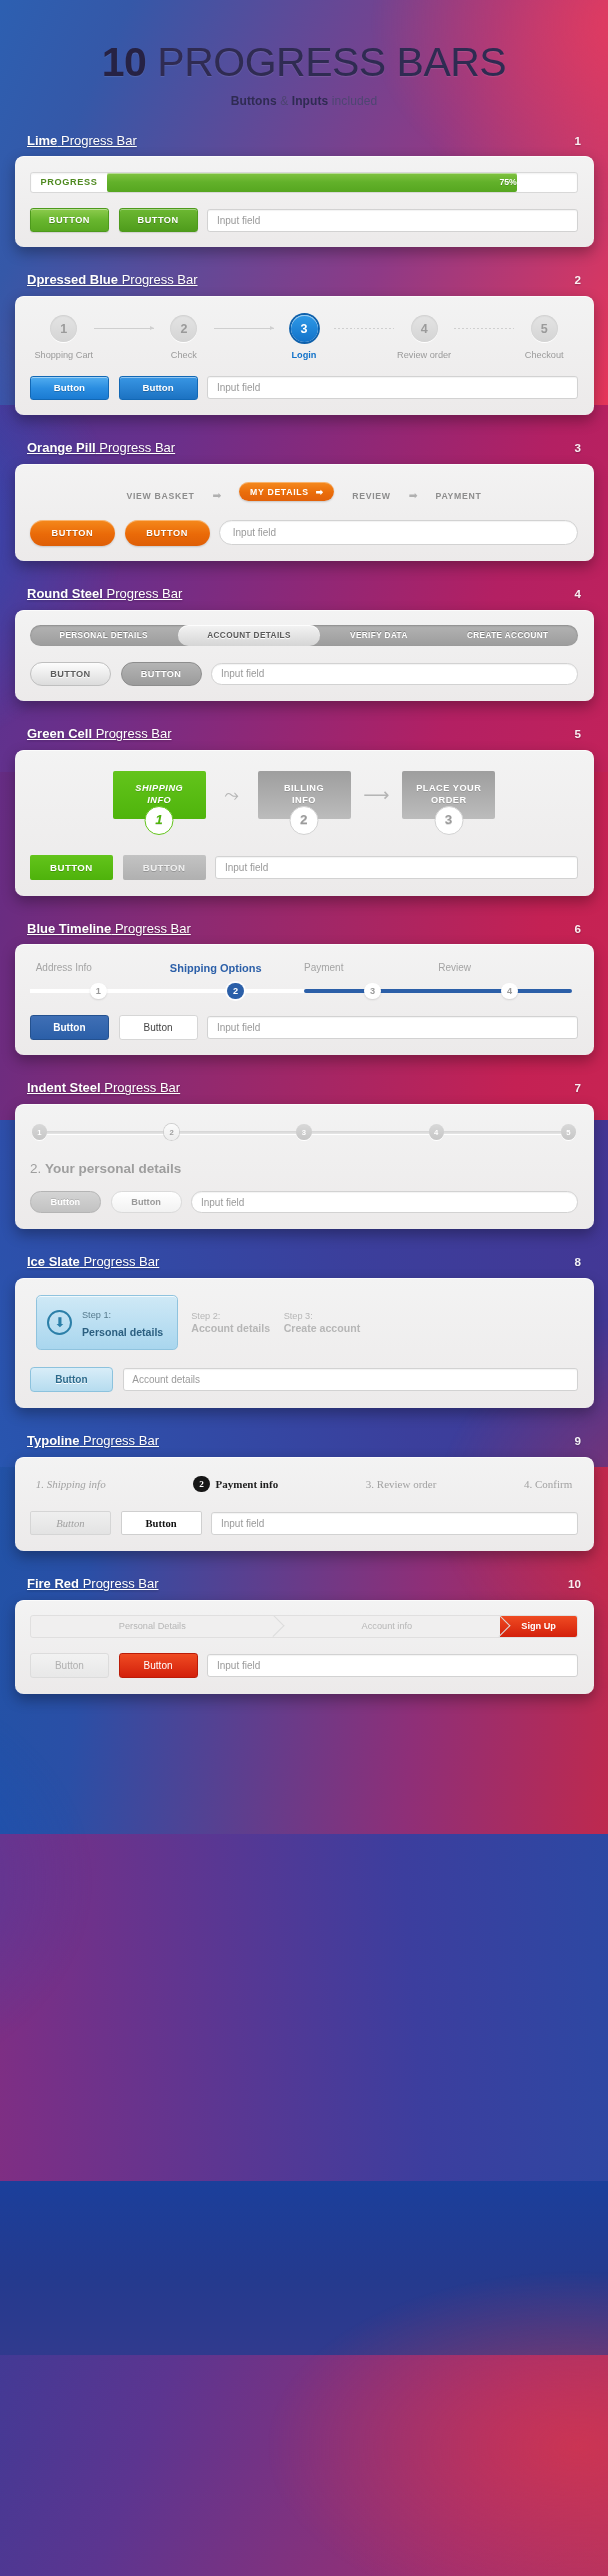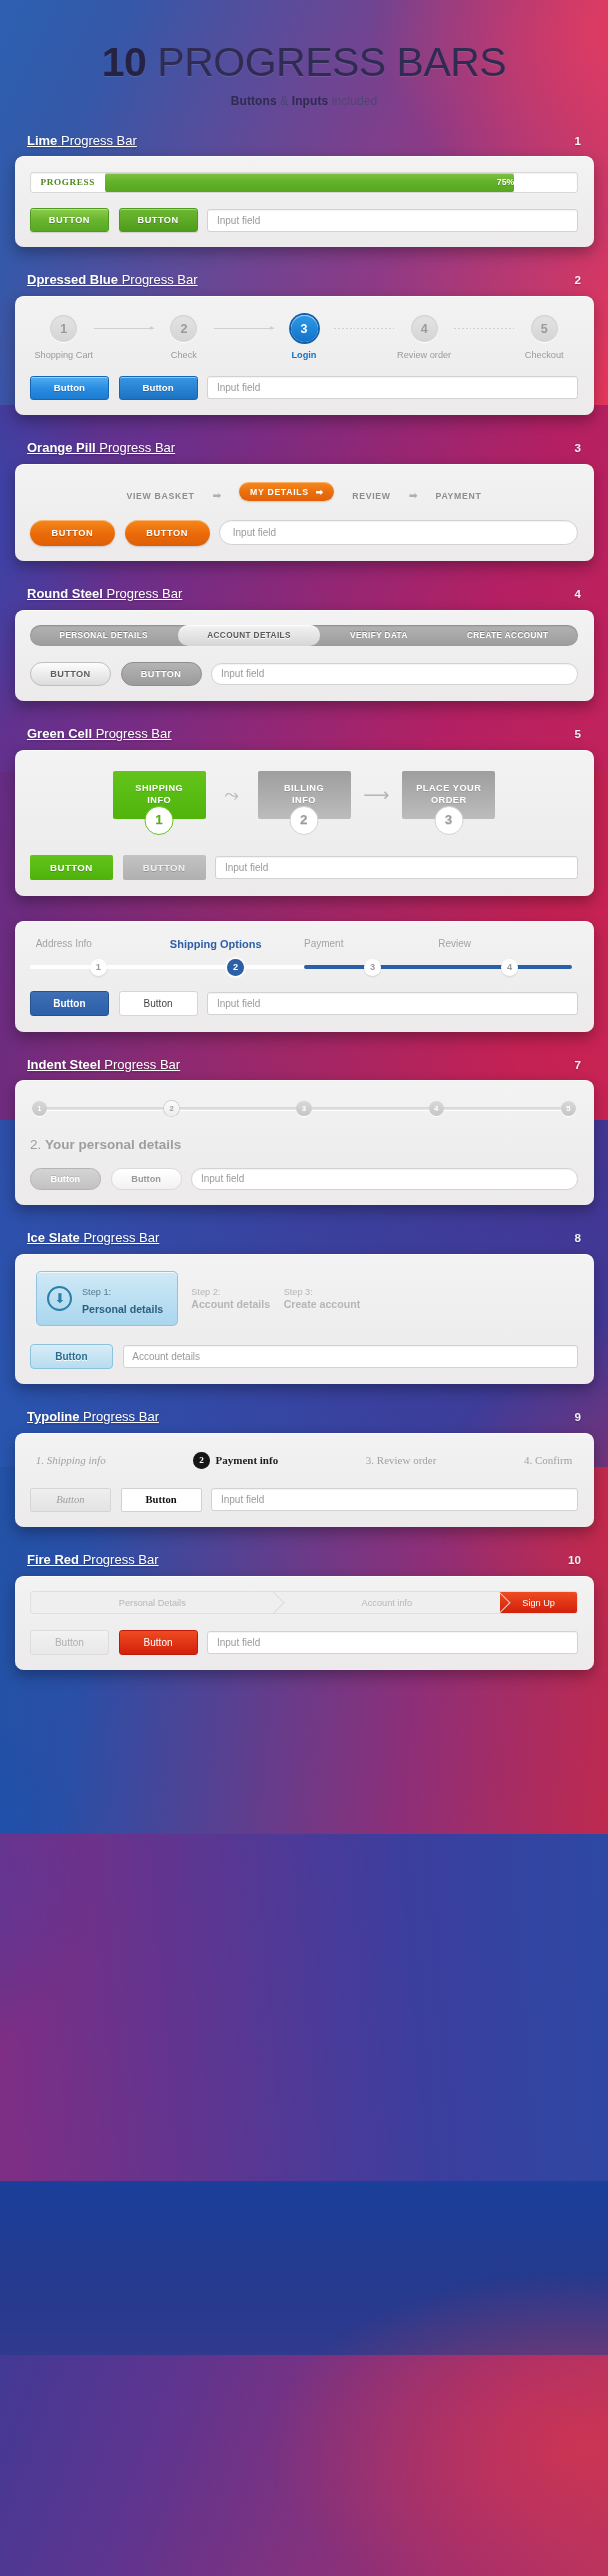--- a/index.html
+++ b/index.html
@@ -59,21 +59,21 @@
     display: flex; align-items: center; padding: 0 8.7px;
     font-size: 10px; color: #9a9a9a;
   }
 
   
   .lime-track {
     height: 21px; border-radius: 2.9px; background: #fff;
     border: 1px solid #d8d8d8; display: flex; align-items: stretch;
     overflow: hidden; box-shadow: 0 1px 1.9px rgba(0,0,0,.06) inset;
   }
-  .lime-label { display: flex; align-items: center; padding: 0 9.7px; font-size: 9.2px; font-weight: 700; color: #4f8a20; letter-spacing: 0.6px; font-family: Liberation Serif, serif; }
+  .lime-label { display: flex; align-items: center; padding: 0 9.7px; font-size: 9.2px; font-weight: 700; color: #4f8a20; letter-spacing: 0.6px; }
   .lime-fill {
     width: 75%; background: linear-gradient(180deg,#81c341 0%,#62b12a 48%,#56a620 100%);
     border-radius: 1.9px; position: relative; display: flex; align-items: center; justify-content: flex-end;
     box-shadow: 0 1px 0 rgba(255,255,255,.45) inset;
   }
   .lime-pct { font-size: 8.7px; font-weight: 700; color: #fff; padding-right: 0; text-shadow: 0 1px 0 rgba(0,0,0,.18); }
   .btn-lime {
     width: 79px; height: 24px; border-radius: 2.9px; border: 1px solid #4d9a1c;
     background: linear-gradient(180deg,#8ccb4d 0%,#68b62e 50%,#59a822 100%);
     color: #fff; font-size: 9.2px; font-weight: 700; letter-spacing: 0.5px;
@@ -162,21 +162,21 @@
 
   
   .gc-row { display: flex; align-items: flex-start; justify-content: center; gap: 3.9px; padding: 5.8px 1.9px 21px; }
   .gc-cell {
     width: 93px; height: 48px; border-radius: 1.9px; position: relative;
     background: linear-gradient(180deg,#9e9e9e,#bcbcbc); color: #fff;
     display: flex; flex-direction: column; align-items: center; justify-content: center;
     font-size: 9.2px; font-weight: 700; letter-spacing: 0.5px; line-height: 1.25;
     text-shadow: 0 1px 0 rgba(0,0,0,.12);
   }
-  .gc-cell.on { background: linear-gradient(180deg,#63c41b,#4fb40c); }
+  .gc-cell.on { background: linear-gradient(180deg,#63c41b,#4fb40c); font-style: italic; }
   .gc-badge {
     position: absolute; left: 50%; bottom: -16.4px; transform: translateX(-50%);
     width: 29px; height: 29px; border-radius: 50%; background: #fff;
     border: 1.9px solid #d2d2d2; color: #9b9b9b;
     display: flex; align-items: center; justify-content: center; font-size: 13.5px; font-weight: 700;
   }
   .gc-cell.on .gc-badge { border-color: #63c41b; color: #4fb40c; }
   .gc-arrow { width: 44px; height: 48px; display: flex; align-items: center; justify-content: center; color: #b5b5b5; font-size: 18.3px; }
   .btn-green {
     width: 83px; height: 25px; border-radius: 1.9px; border: none;
@@ -271,21 +271,21 @@
     display: flex; align-items: center; justify-content: center;
   }
   .btn-ty.on { background: #fff; border-color: #cfcfcf; color: #111; font-style: normal; font-weight: 700; }
 
   
   .fr-track { display: flex; height: 23px; border-radius: 2.9px; background: #f0efef; border: 1px solid #e0dfdf; overflow: hidden; }
   .fr-seg { position: relative; flex: 1 1 auto; display: flex; align-items: center; justify-content: center;
     font-size: 9.2px; color: #b6b6b6; }
   .fr-seg::after { content:""; position:absolute; right:-7.7px; top:50%; width:15.4px; height:15.4px;
     transform: translateY(-50%) rotate(45deg); border-top:1px solid #dcdcdc; border-right:1px solid #dcdcdc; z-index:1; }
-  .fr-seg.on { background: linear-gradient(180deg,#ef4b22 0%,#d3200b 100%); color: #fff; font-weight: 400; flex: 0 0 77px; }
+  .fr-seg.on { background: linear-gradient(180deg,#ef4b22 0%,#d3200b 100%); color: #fff; font-weight: 700; flex: 0 0 77px; }
   .fr-seg.on::after { border-color: transparent; background: linear-gradient(135deg,#ef4b22,#d3200b); border-top:1px solid rgba(0,0,0,0); border-right:1px solid rgba(0,0,0,0); }
   .fr-seg:last-child::after { display:none; }
   .btn-fr {
     width: 79px; height: 25px; border-radius: 2.9px;
     background: linear-gradient(180deg,#f2f2f2,#e8e8e8); border: 1px solid #dcdcdc;
     color: #b0b0b0; font-size: 10px;
     display: flex; align-items: center; justify-content: center;
   }
   .btn-fr.on { background: linear-gradient(180deg,#ef4b22,#d3200b); border-color: #bb1c08; color: #fff; font-weight: 400; }
 </style>
@@ -455,20 +455,24 @@
     </div>
     <div class="row ctl">
       <div class="btn-green">BUTTON</div>
       <div class="btn-green gray">BUTTON</div>
       <div class="inp">Input field</div>
     </div>
   </div>
 </div>
 
 <div class="sect">
+  <div class="sect-head">
+    <div class="sect-title"><b>Blue Timeline</b><span> Progress Bar</span></div>
+    <div class="sect-num">6</div>
+  </div>
   <div class="card">
     <div class="bt-caps">
       <span>Address Info</span>
       <span class="on">Shipping Options</span>
       <span>Payment</span>
       <span>Review</span>
     </div>
     <div class="bt-line">
       <div class="seg"></div>
       <div class="seg fill"></div>

